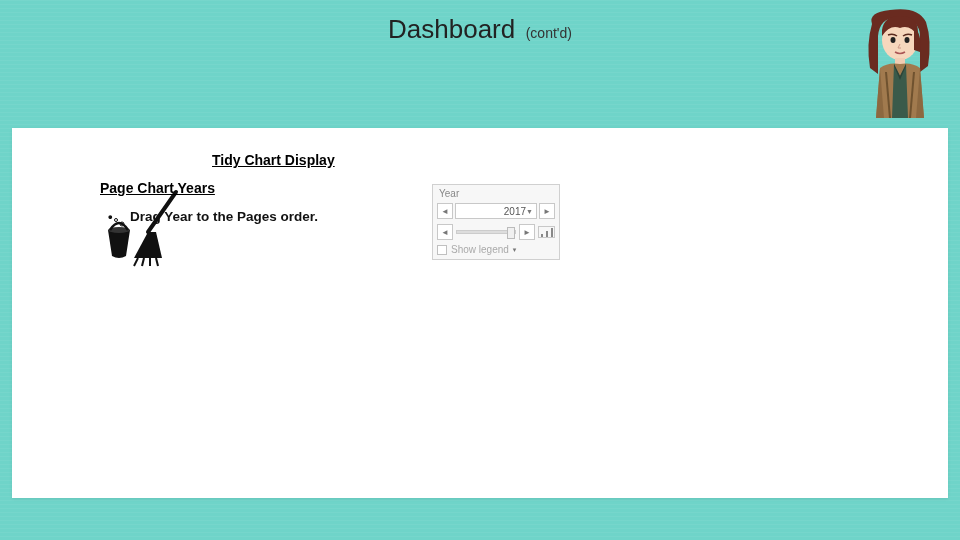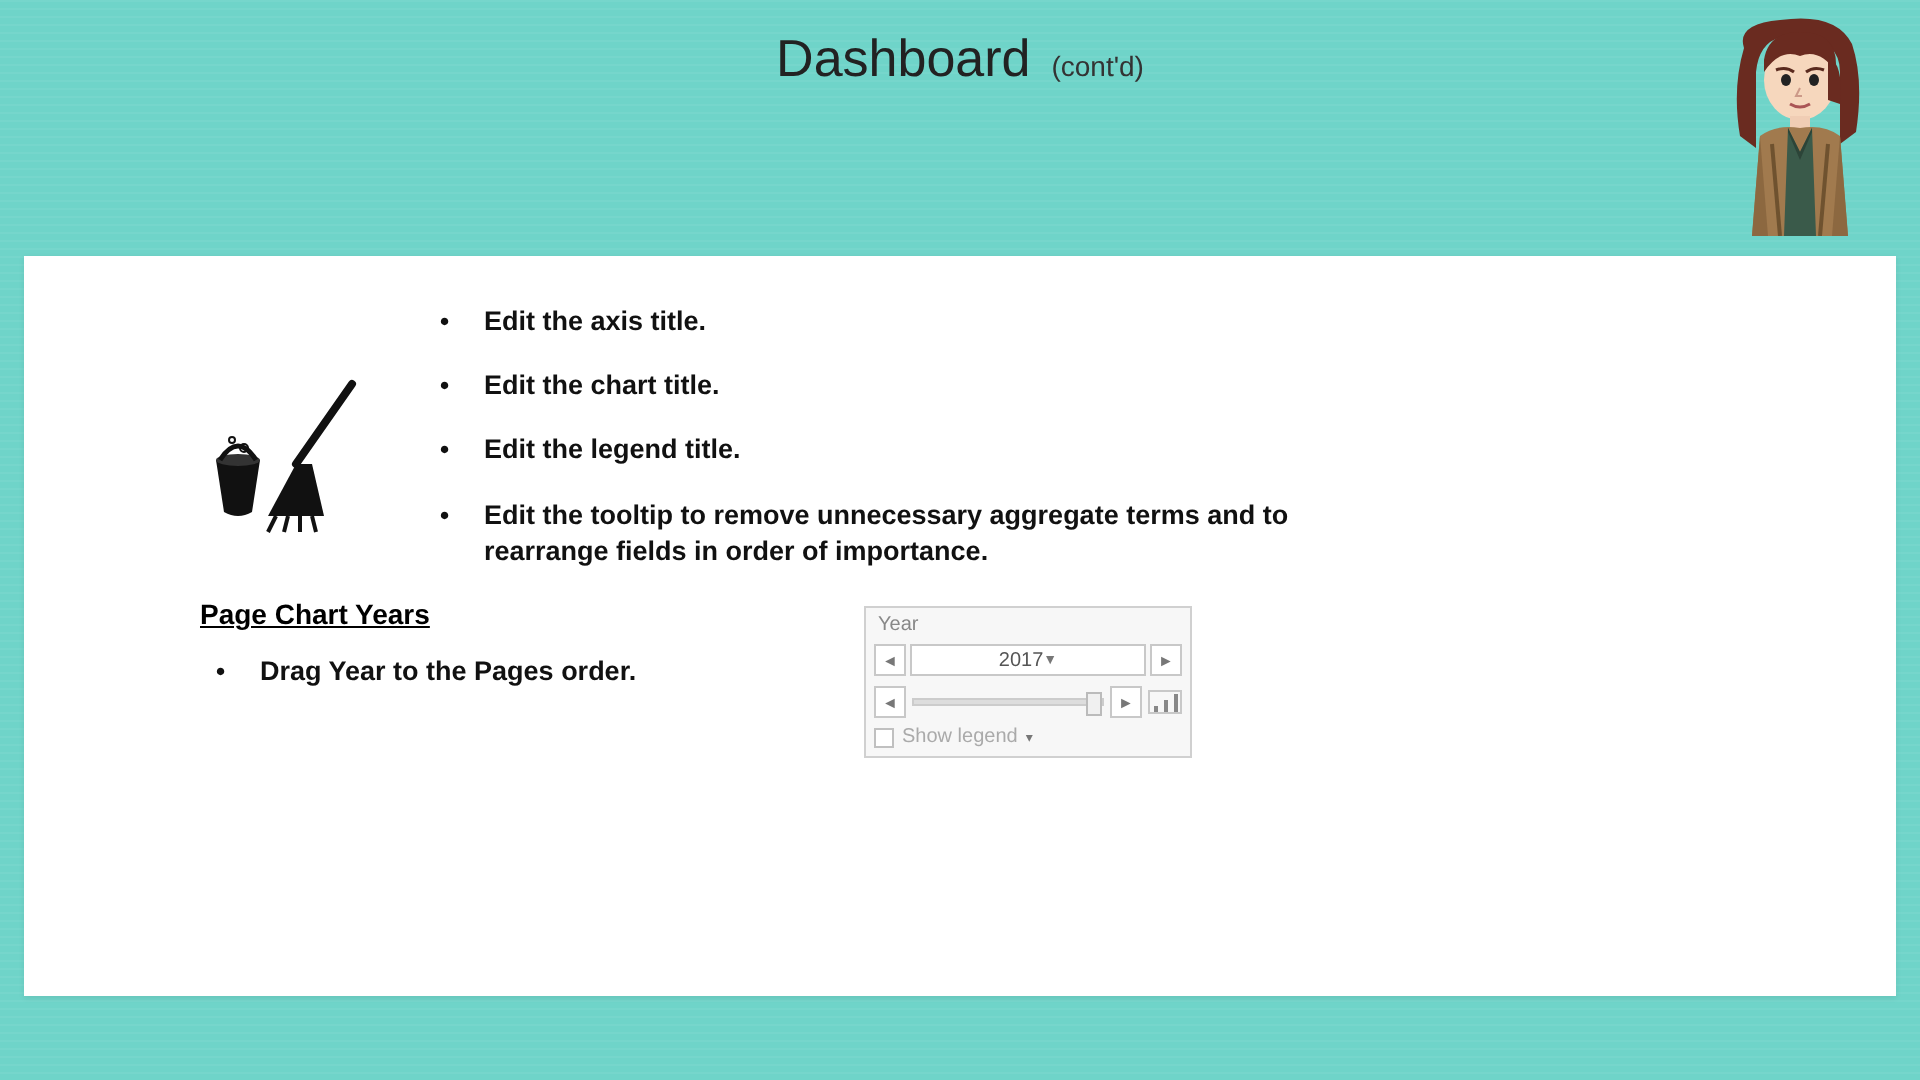--- a/index.html
+++ b/index.html
@@ -110,21 +110,21 @@
   .sec2 ul.bullets li {
     max-width: 280px;
   }
   .sec2 .sec-head { margin-bottom: 12px; }
 
   
   .pages-panel {
     position: absolute;
     left: 332px;
     top: 4px;
-    width: 164px;
+    width: 128px;
     border: 1px solid #d0d0d0;
     background: #f7f7f7;
     font-size: 10px;
     color: #666;
     font-family: Tahoma, Arial, sans-serif;
   }
   .pages-panel .pp-title {
     padding: 3px 6px 2px;
     color: #888;
     font-size: 10px;
@@ -135,21 +135,21 @@
     padding: 2px 4px;
     gap: 2px;
   }
   .pp-select {
     flex: 1;
     height: 16px;
     background: #fff;
     border: 1px solid #c8c8c8;
     display: flex;
     align-items: center;
-    justify-content: center;
+    justify-content: flex-end;
     padding: 0 3px;
     font-size: 10px;
     color: #555;
   }
   .pp-tri { font-size: 7px; color: #777; }
   .pp-btn {
     width: 16px; height: 16px;
     background: #fff;
     border: 1px solid #c8c8c8;
     font-size: 8px;
@@ -261,26 +261,21 @@
     <line x1="34" y1="70" x2="30" y2="78" stroke="#111" stroke-width="2"></line>
     <line x1="40" y1="70" x2="38" y2="78" stroke="#111" stroke-width="2"></line>
     <line x1="46" y1="70" x2="46" y2="78" stroke="#111" stroke-width="2"></line>
     <line x1="52" y1="70" x2="54" y2="78" stroke="#111" stroke-width="2"></line>
 
     <circle cx="18" cy="36" r="2" fill="none" stroke="#111" stroke-width="1"></circle>
     <circle cx="12" cy="32" r="1.5" fill="none" stroke="#111" stroke-width="1"></circle>
   </svg>
 
   <div class="sec1">
-    <ul class="bullets">
-      <li>Edit the axis title.</li>
-      <li>Edit the chart title.</li>
-      <li>Edit the legend title.</li>
-      <li>Edit the tooltip to remove unnecessary aggregate terms and to rearrange fields in order of importance.</li>
-    </ul>
+    <div class="sec-head">Tidy Chart Display</div>
   </div>
 
   <div class="sec2">
     <div class="sec-head">Page Chart Years</div>
     <ul class="bullets">
       <li>Drag Year to the Pages order.</li>
     </ul>
 
     <div class="pages-panel">
       <div class="pp-title">Year</div>

